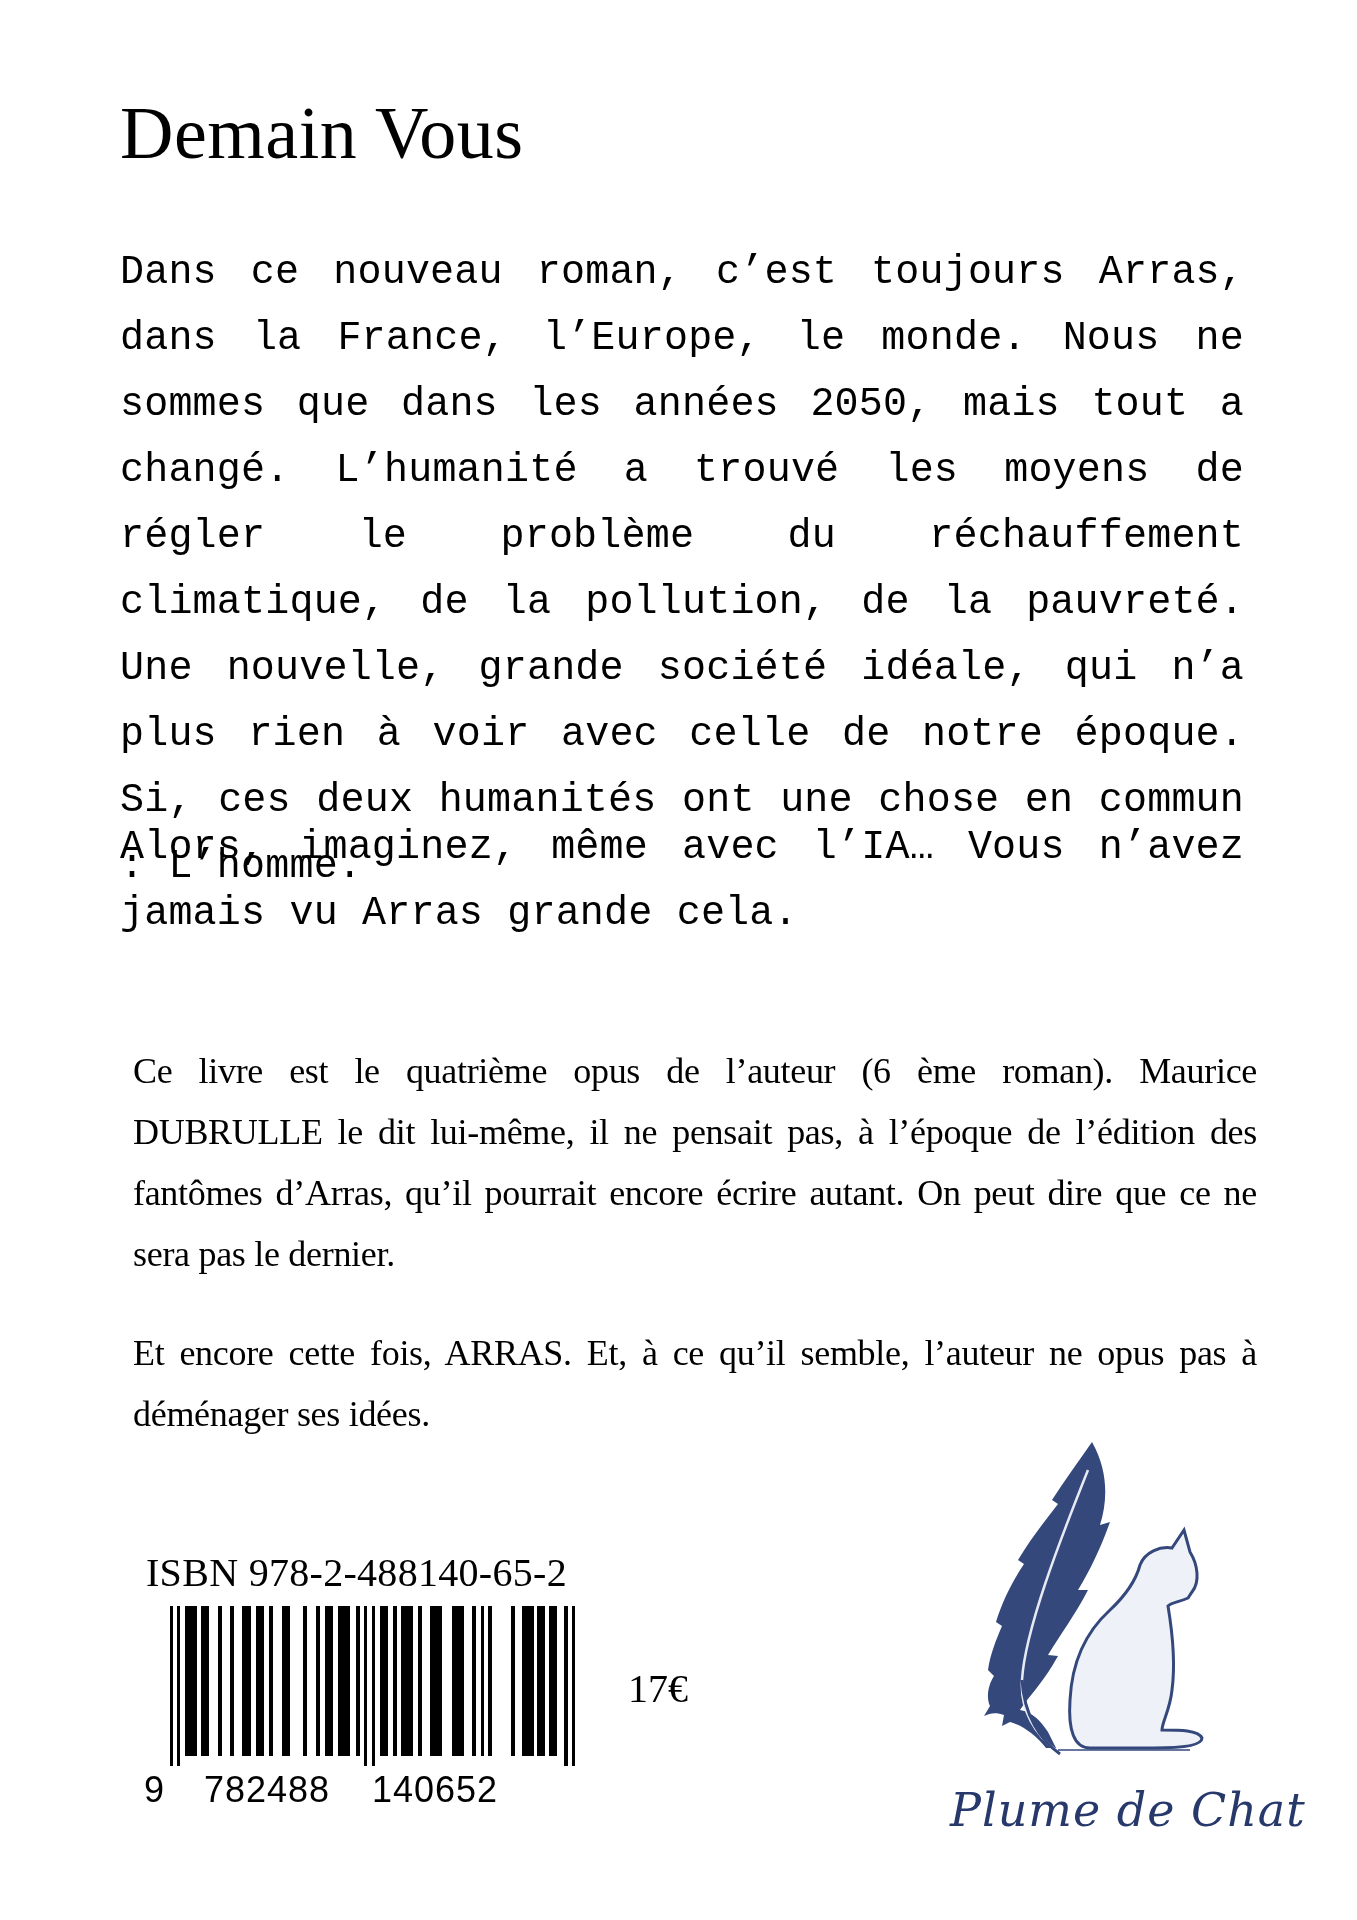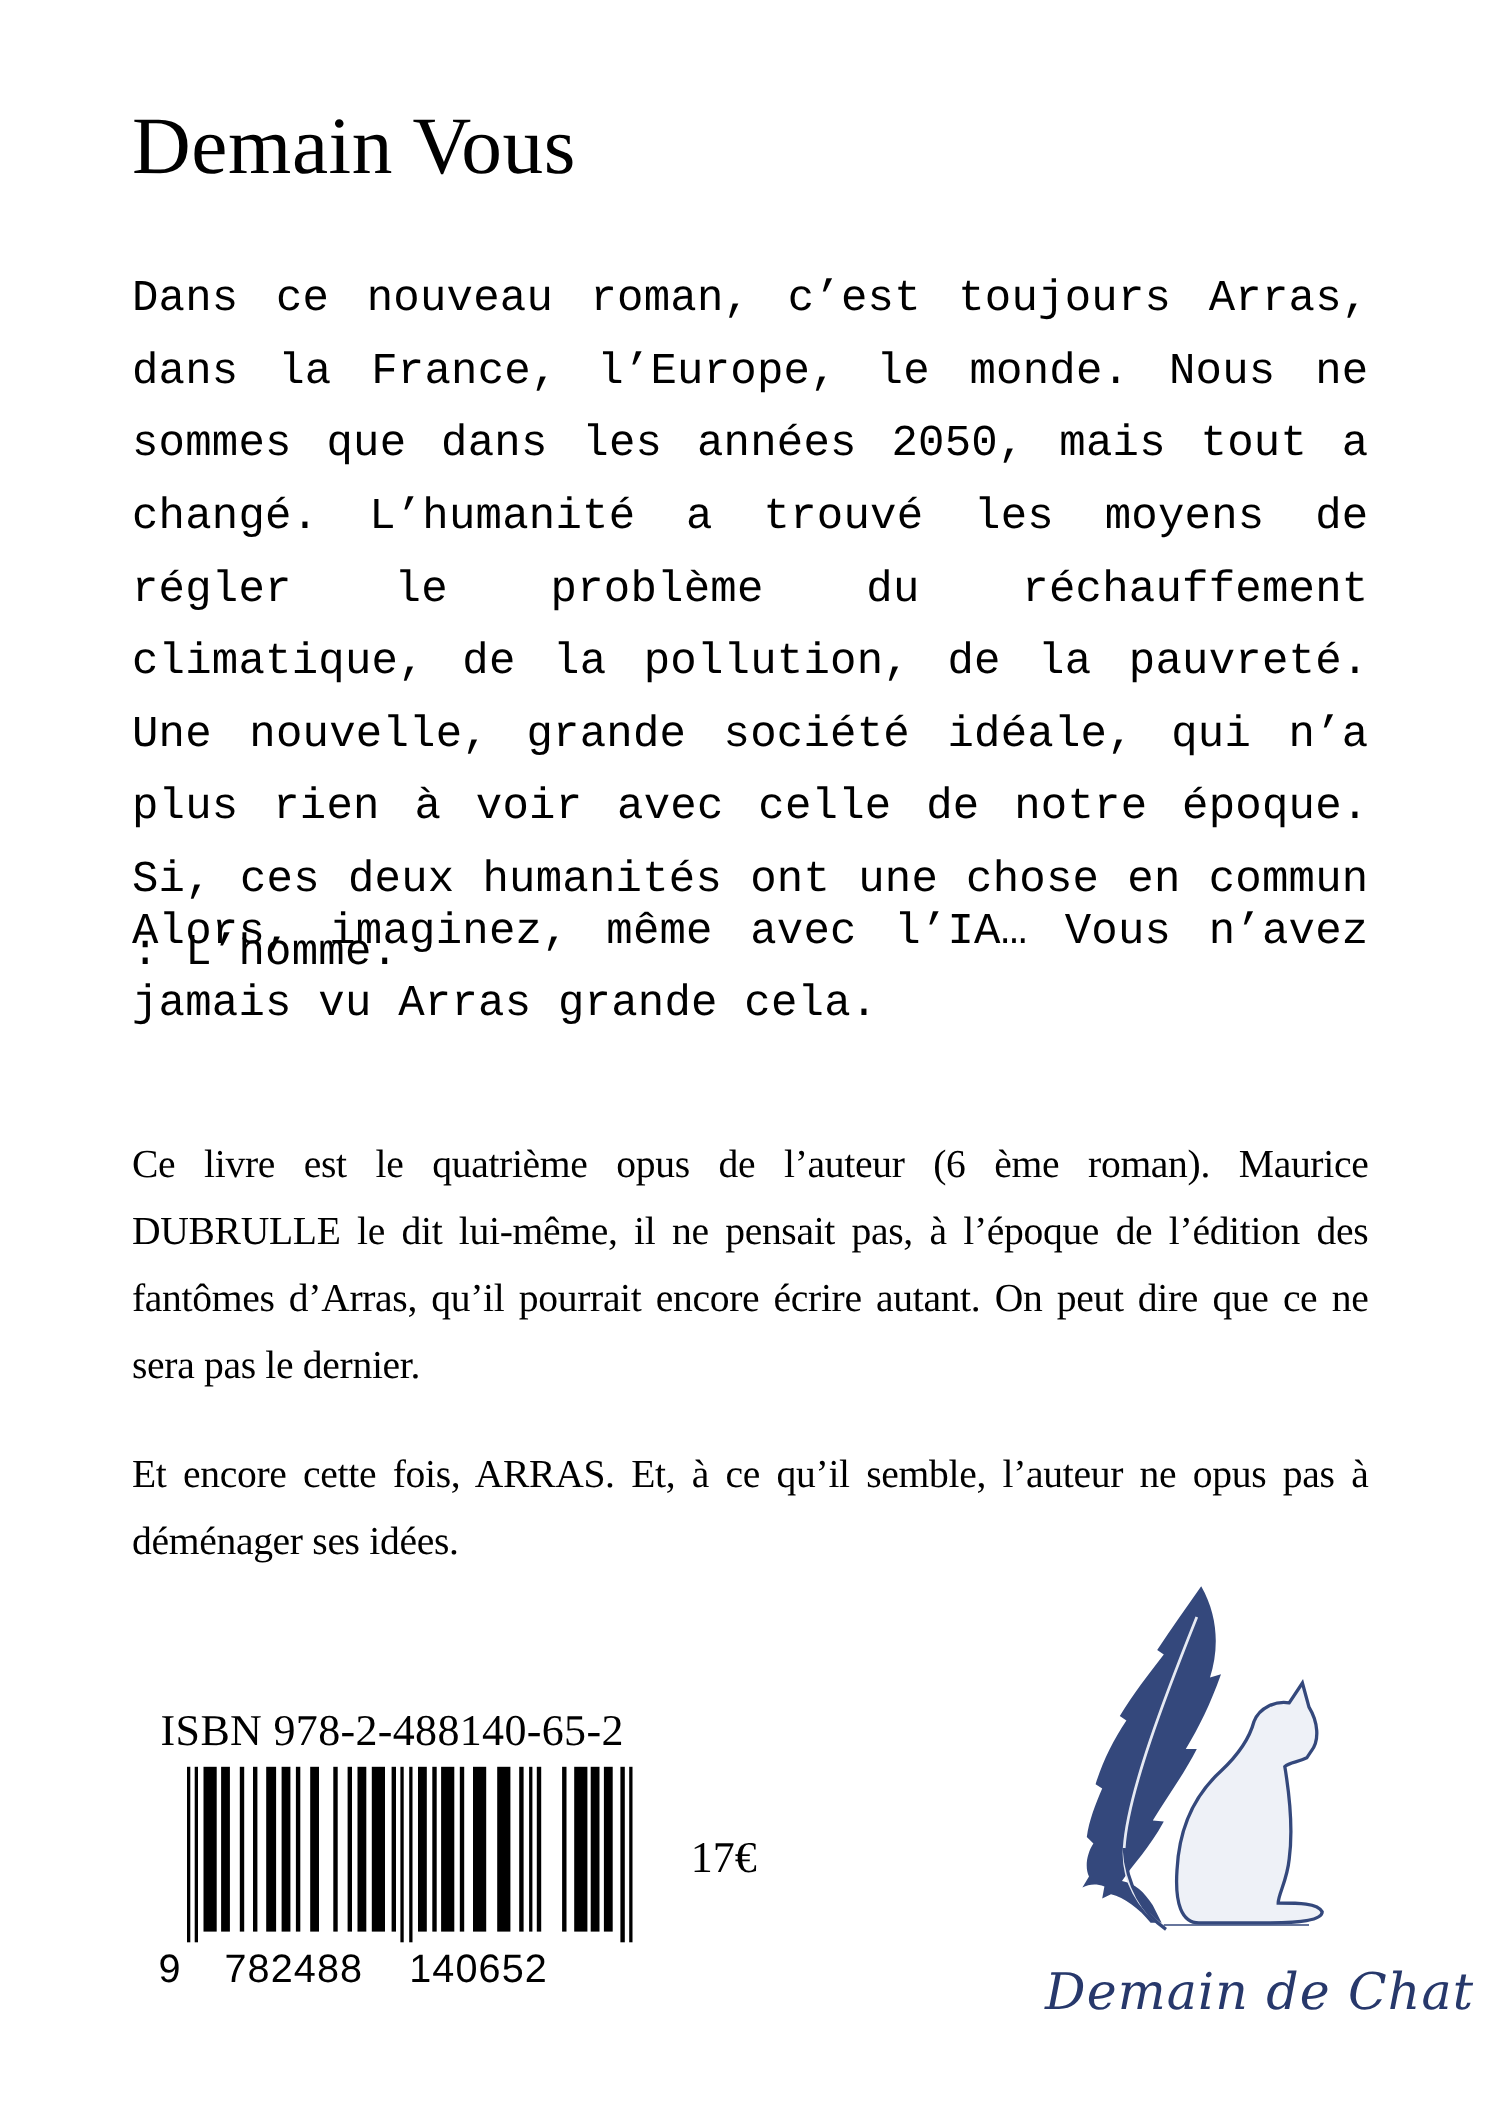--- a/index.html
+++ b/index.html
@@ -41,21 +41,21 @@
     .p2 { top: 815px; }
     .para-garamond {
       position: absolute;
       left: 120px;
       width: 1124px;
       font-family: "Liberation Serif", "DejaVu Serif", serif;
       font-size: 36px;
       line-height: 61px;
       text-align: justify;
       text-align-last: left;
-      margin: 0;
+      margin: 13px;
       letter-spacing: -0.3px;
     }
     .p3 { top: 1028px; }
     .p4 { top: 1310px; }
 
     .isbn-label {
       position: absolute;
       left: 146px;
       top: 1548px;
       font-family: "Liberation Serif", serif;
@@ -207,13 +207,13 @@
              L 150 318
              C 134 318, 128 300, 130 270
              C 132 230, 148 200, 170 180
              C 186 165, 196 150, 200 135
              C 205 122, 220 116, 232 118 Z" fill="#eef1f7" stroke="#34487c" stroke-width="3"></path>
 
     <path d="M118 320 L 250 320" stroke="#34487c" stroke-width="1.5"></path>
   </svg>
 </div>
 
-<div class="logo-text">Demain de Chat</div>
+<div class="logo-text">Plume de Chat</div>
 
 </body></html>

